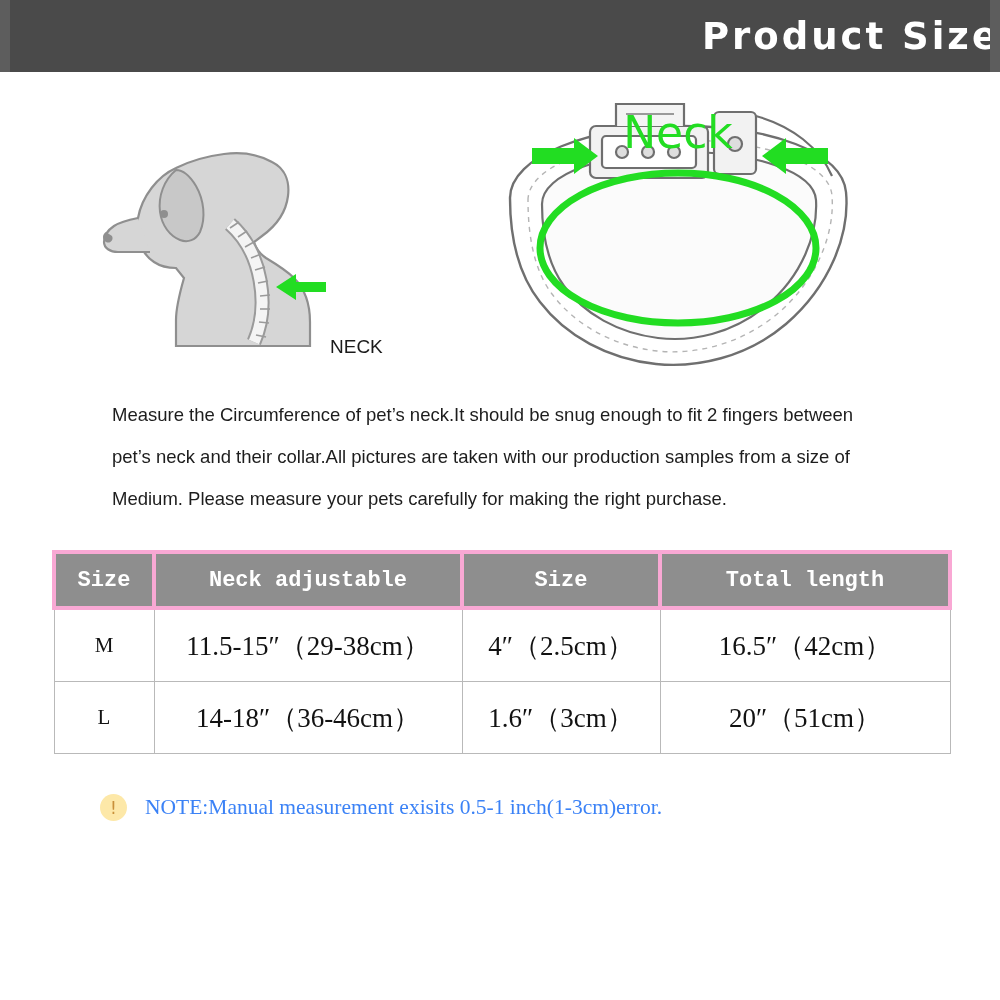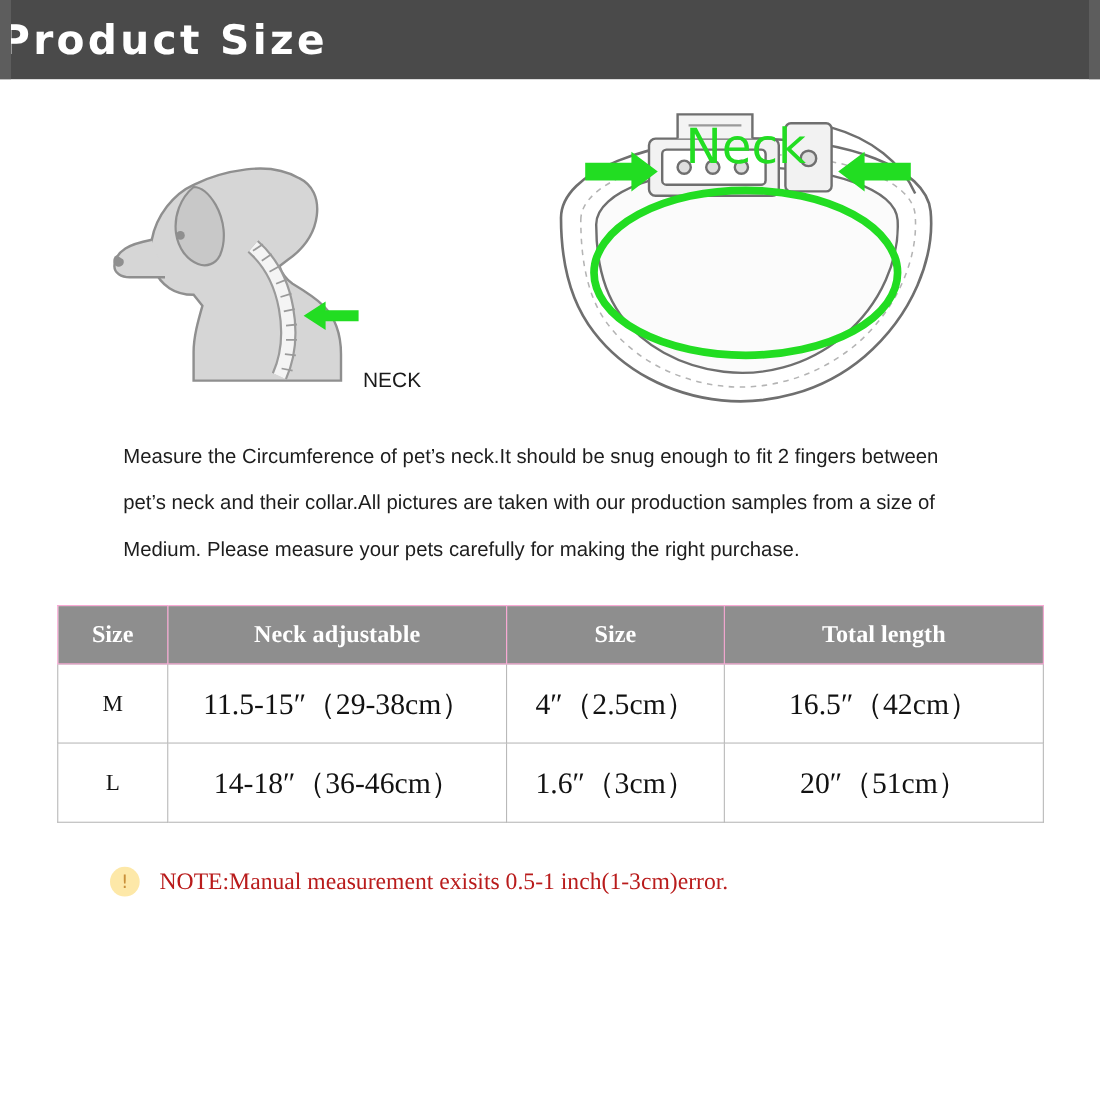--- a/index.html
+++ b/index.html
@@ -21,21 +21,21 @@
     background: #ffffff;
     box-sizing: border-box;
   }
 
   
   .header {
     height: 72px;
     background: #4a4a4a;
     display: flex;
     align-items: center;
-    justify-content: flex-start;
+    justify-content: flex-end;
   }
   .header-title {
     color: #ffffff;
     font-size: 37px;
     font-weight: bold;
     letter-spacing: 3px;
     font-family: "DejaVu Sans", sans-serif;
   }
   .header-edge-left, .header-edge-right {
     position: absolute;
@@ -93,22 +93,22 @@
     border-collapse: collapse;
     width: 896px;
     table-layout: fixed;
   }
   table.size-table th {
     background: #8e8e8e;
     color: #ffffff;
     font-size: 22px;
     font-weight: bold;
     height: 50px;
-    border: 1px solid #f9a8d4;
-    font-family: Liberation Serif, serif;
+    border: 4px solid #f9a8d4;
+    font-family: Liberation Mono, monospace;
   }
   table.size-table td {
     height: 69px;
     border: 1px solid #b9b9b9;
     text-align: center;
     font-size: 27px;
     color: #121212;
     font-family: "Liberation Serif", serif;
   }
   table.size-table td.size-col {
@@ -136,21 +136,21 @@
     font-size: 17px;
     display: flex;
     align-items: center;
     justify-content: center;
     font-family: "DejaVu Sans", sans-serif;
     flex: 0 0 auto;
   }
   .note-text {
     margin-left: 18px;
     font-size: 21.5px;
-    color: #b91c1c;
+    color: #3b82f6;
     font-family: "Liberation Serif", serif;
   }
 </style>
 </head>
 <body>
 
 <div class="page">
 
   <div class="header">
     <div class="header-edge-left"></div>

